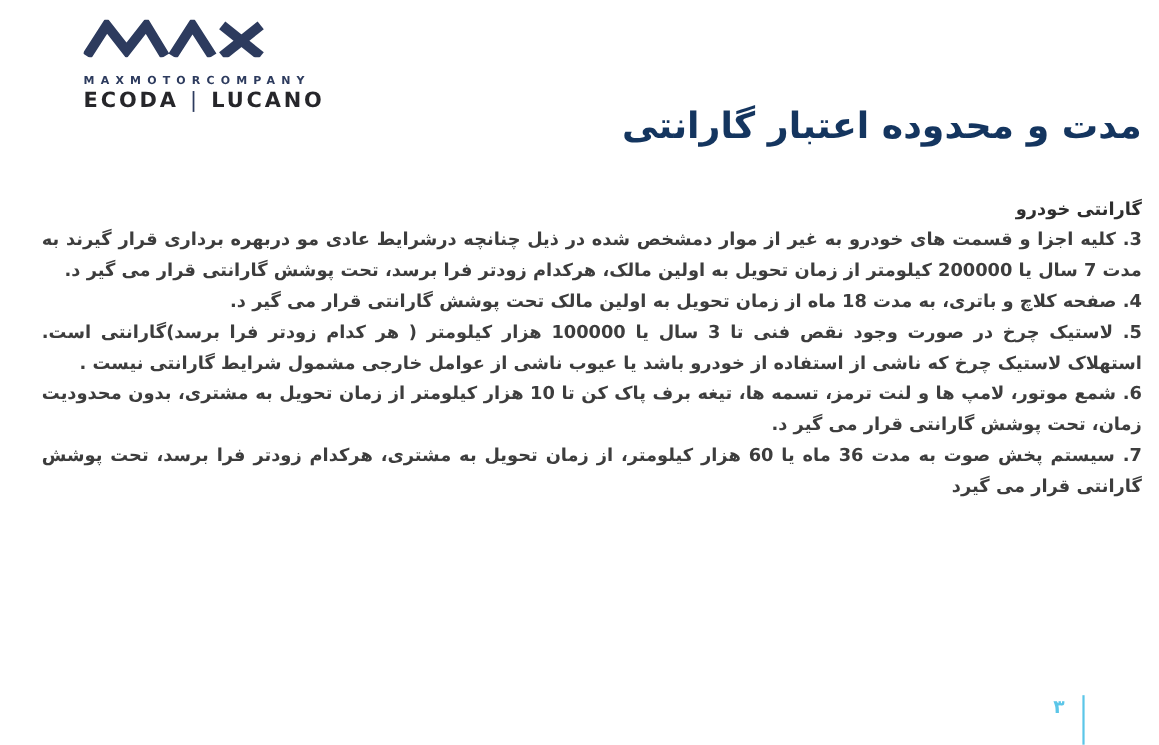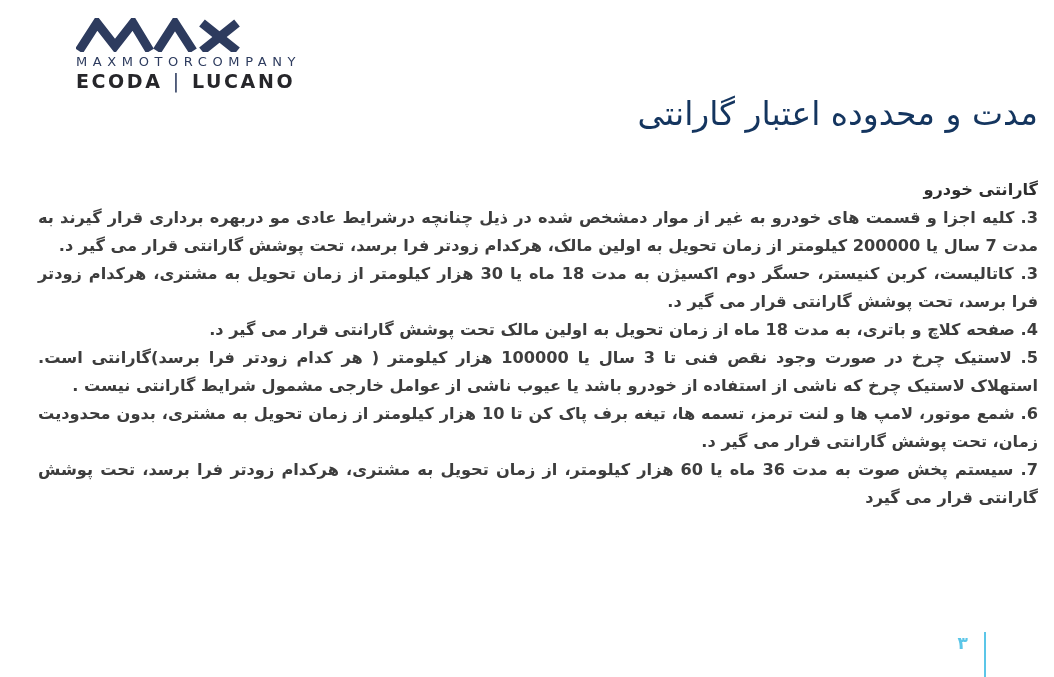--- a/index.html
+++ b/index.html
@@ -8,34 +8,34 @@
     background:#ffffff;
     font-family:"DejaVu Sans", sans-serif;
     position:relative;
     overflow:hidden;
   }
 
   
   .logo-block { position:absolute; left:76px; top:18px; width:200px; }
   .logo-max svg { display:block; }
   .logo-sub {
-    color:#2d3b5e; font-size:13px; font-weight:normal;
-    letter-spacing:5.6px; margin-top:2px; white-space:nowrap;
+    color:#2d3b5e; font-size:10px; font-weight:bold;
+    letter-spacing:5.6px; margin-top:16px; white-space:nowrap;
   }
   .logo-brands {
     color:#26262a; font-size:19px; font-weight:bold;
     letter-spacing:2.6px; margin-top:1px; white-space:nowrap;
   }
   .logo-brands .sep { color:#2d3b5e; padding:0 1px; font-weight:normal; }
 
   
   .page-title {
     position:absolute; top:94px; right:16px; left:300px;
     direction:rtl; text-align:right;
-    color:#14355f; font-size:33px; font-weight:normal;
+    color:#14355f; font-size:33px; font-weight:bold;
     letter-spacing:0; white-space:nowrap;
   }
 
   
   .content {
     position:absolute; top:176px; right:16px; left:38px;
     direction:rtl;
     color:#3d3d3d;
     font-size:16.2px; line-height:28px; font-weight:bold;
   }
@@ -70,21 +70,20 @@
     <span class="sep">|</span>
     <span>LUCANO</span>
   </div>
 </div>
 
 <h1 class="page-title">مدت و محدوده اعتبار گارانتی</h1>
 
 <div class="content">
   <div class="section-heading">گارانتی خودرو</div>
   <div class="para">3. کلیه اجزا و قسمت های خودرو به غیر از موار دمشخص شده  در ذیل چنانچه  درشرایط عادی مو دربهره برداری قرار گیرند به مدت 7 سال یا 200000 کیلومتر از زمان تحویل به اولین مالک، هرکدام زودتر فرا برسد، تحت پوشش گارانتی قرار می گیر د.</div>
-  <div class="para">3. کاتالیست، کربن کنیستر، حسگر دوم اکسیژن به مدت 18 ماه یا 30 هزار کیلومتر از زمان تحویل به مشتری، هرکدام زودتر فرا برسد، تحت پوشش گارانتی قرار می گیر د.</div>
   <div class="para">4. صفحه کلاچ و باتری، به مدت 18 ماه از زمان تحویل به اولین مالک تحت پوشش گارانتی قرار می گیر د.</div>
   <div class="para">5. لاستیک چرخ در صورت وجود نقص فنی تا 3 سال یا 100000 هزار کیلومتر ( هر کدام زودتر فرا برسد)گارانتی است. استهلاک لاستیک چرخ که ناشی از استفاده از خودرو باشد یا عیوب ناشی از عوامل خارجی مشمول شرایط گارانتی نیست .</div>
   <div class="para">6. شمع موتور، لامپ ها و لنت ترمز، تسمه ها، تیغه برف پاک کن تا 10 هزار کیلومتر از زمان تحویل به مشتری، بدون محدودیت زمان، تحت پوشش گارانتی قرار می گیر د.</div>
   <div class="para">7. سیستم پخش صوت به مدت 36 ماه یا 60 هزار کیلومتر، از زمان تحویل به مشتری، هرکدام زودتر فرا برسد، تحت پوشش گارانتی قرار می گیرد</div>
 </div>
 
 <div class="footer-rule"></div>
 <div class="page-number">۳</div>
 
 </body></html>

